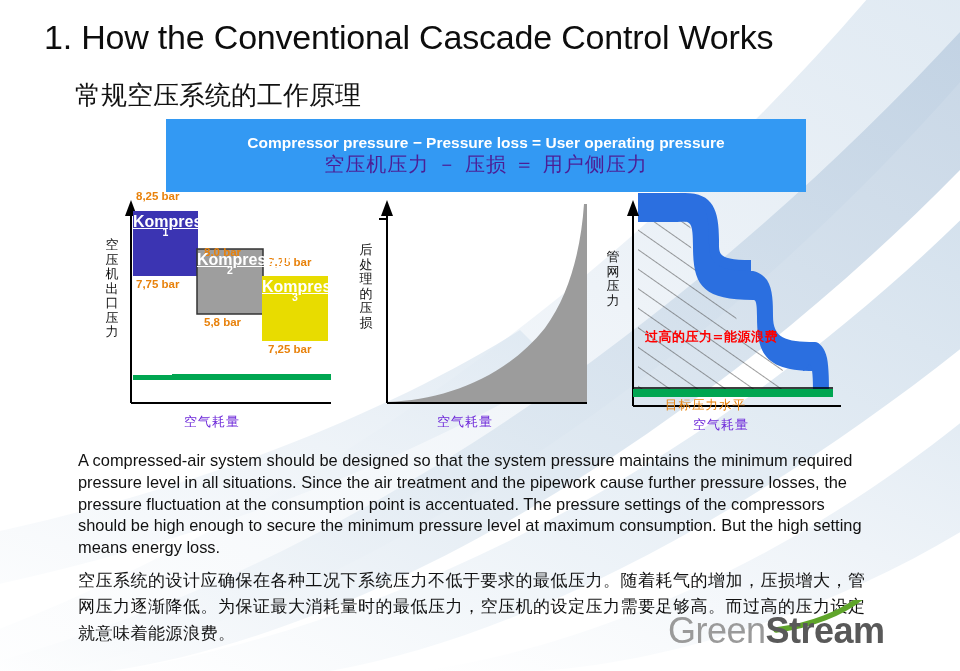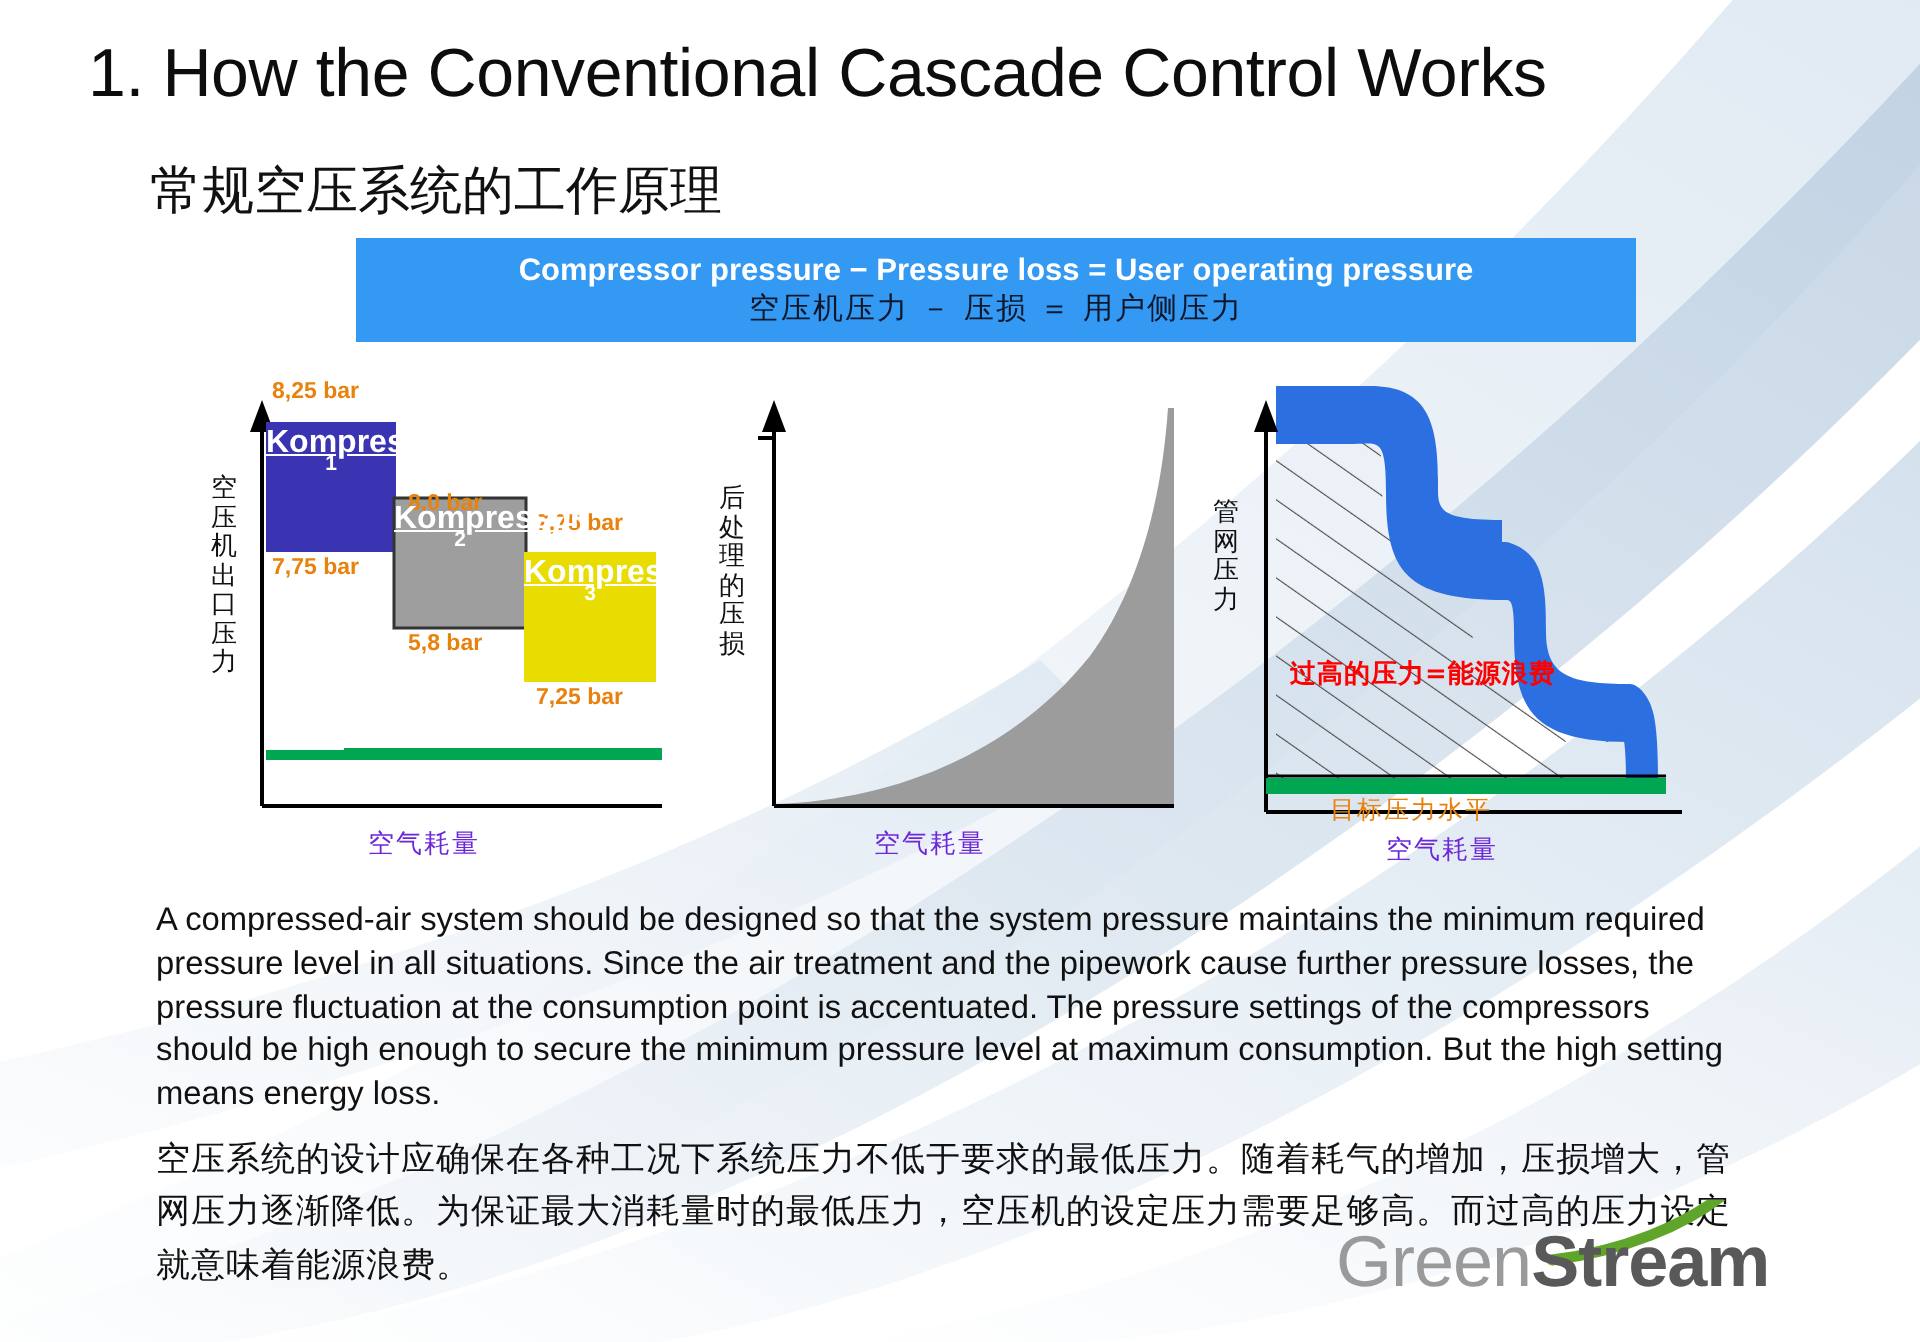--- a/index.html
+++ b/index.html
@@ -27,30 +27,30 @@
   }
   .title-zh{
     position:absolute;left:75px;top:66px;
     font-size:26px;color:#111;white-space:nowrap;
     font-family:"DejaVu Serif", serif;
     margin-top:12px;
   }
 
   
   .banner{
-    position:absolute;left:178px;top:119px;width:640px;height:52px;
+    position:absolute;left:166px;top:119px;width:640px;height:73px;
     background:#3399f3;
     display:flex;flex-direction:column;align-items:center;justify-content:center;
     box-sizing:border-box;
   }
   .banner-en{
     color:#ffffff;font-size:15.5px;font-weight:bold;white-space:nowrap;line-height:1.15;
   }
   .banner-zh{
-    color:#0f172a;font-size:15px;white-space:nowrap;line-height:1.25;
+    color:#4c1d95;font-size:20px;white-space:nowrap;line-height:1.25;
     font-family:"DejaVu Serif", serif;letter-spacing:1px;
   }
 
   
   .chart{position:absolute;top:188px;height:250px;}
   #chart1{left:104px;width:240px;}
   #chart2{left:355px;width:245px;}
   #chart3{left:605px;width:255px;}
   .chart svg{display:block;}
 

